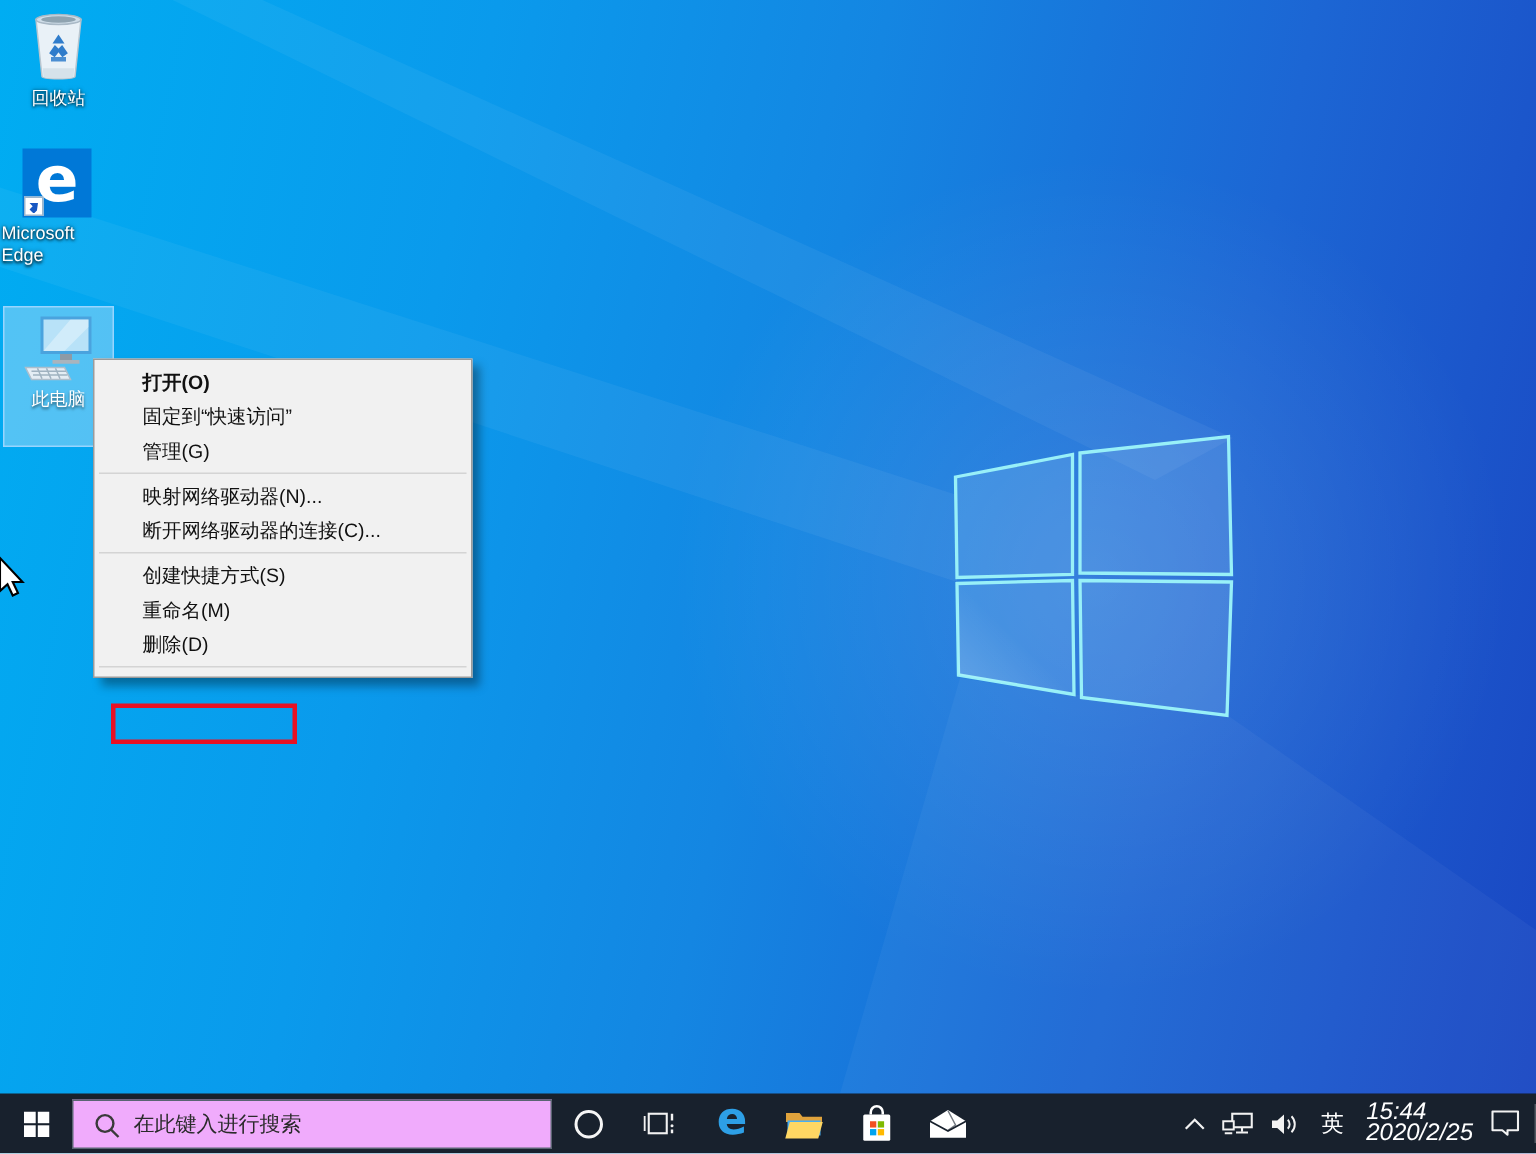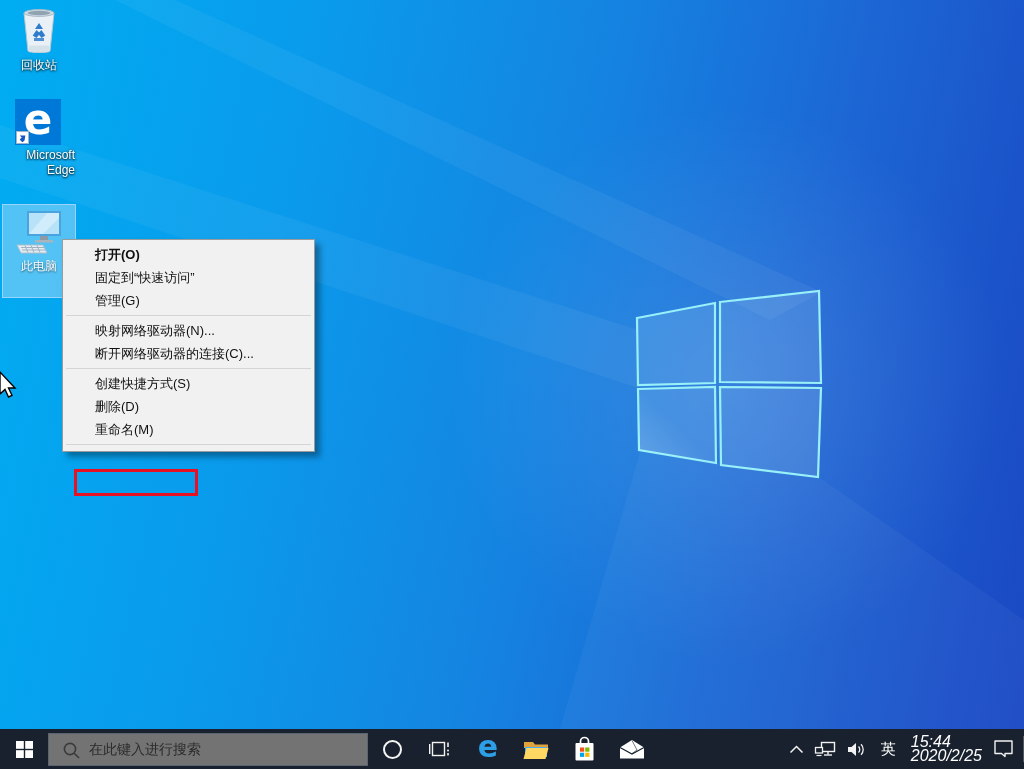--- a/index.html
+++ b/index.html
@@ -12,21 +12,21 @@
       radial-gradient(circle at 71% 50%, rgba(255,255,255,0.12) 0%, rgba(255,255,255,0.0) 34%),
       linear-gradient(102deg, #00adf2 0%, #0a9aec 28%, #1486e2 50%, #1c66d4 74%, #1a46c2 100%);
   }
 
   
   .wallpaper-svg { position: absolute; inset: 0; width: 1024px; height: 729px; }
 
   
   .icon-cell {
     position: absolute; width: 76px; display: flex; flex-direction: column;
-    align-items: center; text-align: right; cursor: default;
+    align-items: center; text-align: left; cursor: default;
   }
   .icon-label {
     margin-top: 3px; color: #fff; font-size: 12px; line-height: 15px;
     text-shadow: 0 1px 2px rgba(0,0,0,0.85), 0 0 3px rgba(0,0,0,0.5);
   }
   .cell-recycle { left: 1px; top: 7px; }
   .cell-edge { left: 0px; top: 99px; }
   .cell-thispc {
     left: 2px; top: 204px; width: 74px; height: 94px; padding-top: 3px;
     background: rgba(195,230,250,0.42); border: 1px solid rgba(160,215,255,0.9);
@@ -71,21 +71,21 @@
     position: absolute; left: 0; bottom: 0; width: 1024px; height: 40px;
     background: #18212d; display: flex; align-items: center; z-index: 40;
     color: #fff;
   }
   .tb-btn {
     width: 48px; height: 40px; display: flex; align-items: center; justify-content: center;
     flex: 0 0 auto;
   }
   .search-box {
     position: relative; width: 320px; height: 33px; flex: 0 0 auto;
-    background: #737373; border: 1px solid #5a6472;
+    background: #f0abfc; border: 1px solid #5a6472;
     display: flex; align-items: center;
   }
   .search-box input {
     width: 100%; height: 100%; border: 0; outline: 0; background: transparent;
     padding-left: 40px; font-size: 14px; color: #1f1f1f;
     font-family: "Liberation Sans", "DejaVu Sans", sans-serif;
   }
   .search-box input::placeholder { color: #2b2b2b; opacity: 1; }
   .search-glyph { position: absolute; left: 13px; top: 7px; }
   .cortana-ring {
@@ -182,22 +182,22 @@
 
   <div class="context-menu">
     <div class="menu-item bold">打开(O)</div>
     <div class="menu-item">固定到“快速访问”</div>
     <div class="menu-item">管理(G)</div>
     <div class="menu-sep"></div>
     <div class="menu-item">映射网络驱动器(N)...</div>
     <div class="menu-item">断开网络驱动器的连接(C)...</div>
     <div class="menu-sep"></div>
     <div class="menu-item">创建快捷方式(S)</div>
+    <div class="menu-item">重命名(M)</div>
     <div class="menu-item">删除(D)</div>
-    <div class="menu-item">重命名(M)</div>
     <div class="menu-sep"></div>
   </div>
 
   <div class="red-annotation"></div>
 
   <svg class="cursor" width="22" height="30" viewBox="0 0 22 30">
     <polygon points="5,2 5,24 10,19.5 13.5,27 17,25.3 13.5,18 20,18" fill="#ffffff" stroke="#000000" stroke-width="1.4"></polygon>
   </svg>
 
   <div class="taskbar">

